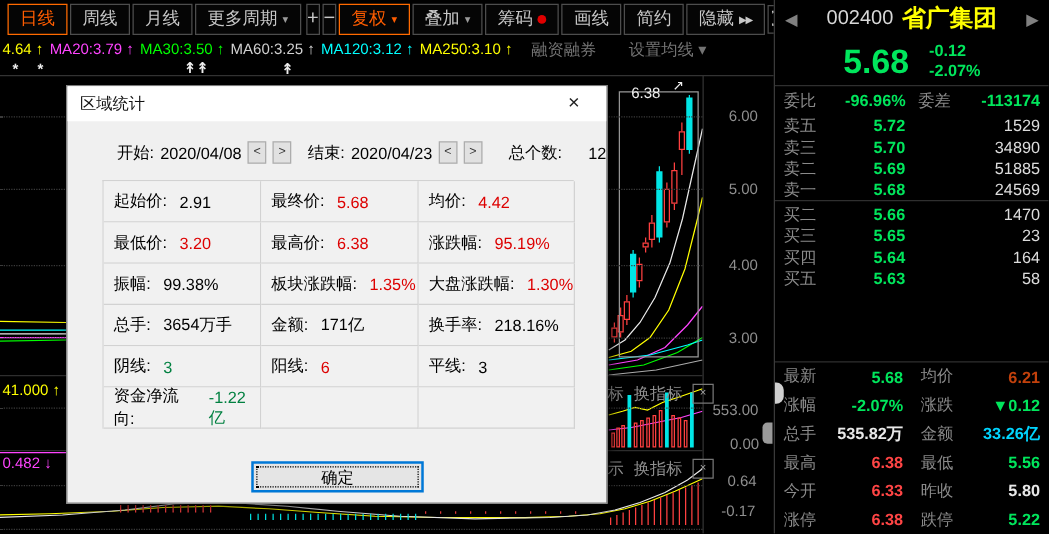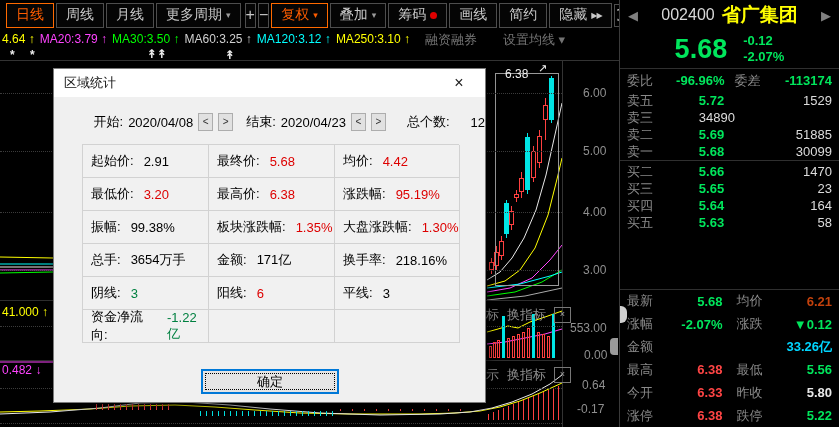--- a/index.html
+++ b/index.html
@@ -362,31 +362,32 @@
       <span class="val" style="flex:1;text-align:right">-113174</span>
     </div>
     <div id="asks">
         <div class="q-row">
           <span class="lab">卖五</span>
           <span class="prc">5.72</span>
           <span class="vol">1529</span>
         </div>
         <div class="q-row">
           <span class="lab">卖三</span>
+          <span class="prc">5.70</span>
           <span class="vol">34890</span>
         </div>
         <div class="q-row">
           <span class="lab">卖二</span>
           <span class="prc">5.69</span>
           <span class="vol">51885</span>
         </div>
         <div class="q-row">
           <span class="lab">卖一</span>
           <span class="prc">5.68</span>
-          <span class="vol">30099</span>
+          <span class="vol">24569</span>
         </div>
       </div>
     <div class="q-sep"></div>
     <div id="bids">
         <div class="q-row">
           <span class="lab">买二</span>
           <span class="prc">5.66</span>
           <span class="vol">1470</span>
         </div>
         <div class="q-row">
@@ -420,20 +421,24 @@
           <div class="s-cell">
             <span class="lab">涨幅</span>
             <span class="val" style="color: rgb(0, 230, 92);">-2.07%</span>
           </div>
           <div class="s-cell">
             <span class="lab">涨跌</span>
             <span class="val" style="color: rgb(0, 230, 92);">▼0.12</span>
           </div>
         </div>
         <div class="s-row">
+          <div class="s-cell">
+            <span class="lab">总手</span>
+            <span class="val" style="color: rgb(232, 232, 232);">535.82万</span>
+          </div>
           <div class="s-cell">
             <span class="lab">金额</span>
             <span class="val" style="color: rgb(0, 213, 255);">33.26亿</span>
           </div>
         </div>
         <div class="s-row">
           <div class="s-cell">
             <span class="lab">最高</span>
             <span class="val" style="color: rgb(255, 69, 69);">6.38</span>
           </div>

